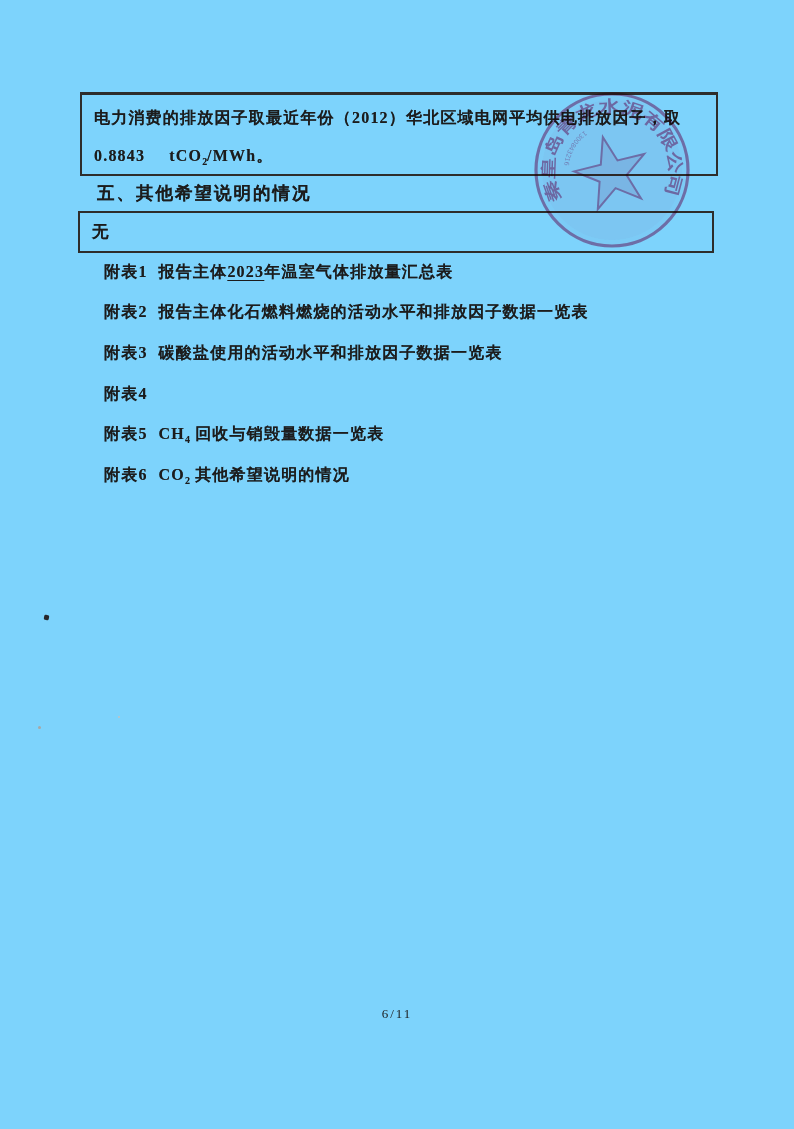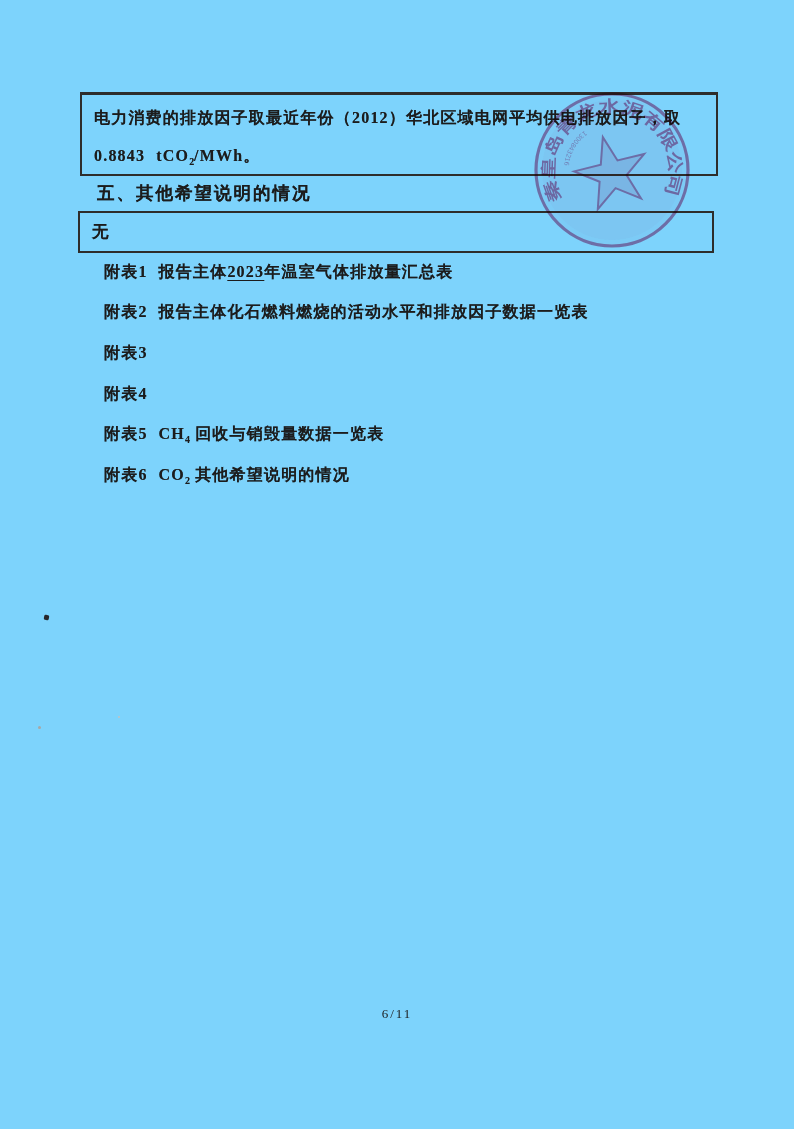--- a/index.html
+++ b/index.html
@@ -10,21 +10,21 @@
   }
   .cn{letter-spacing:1.2px;font-weight:600;text-shadow:0 0 .4px rgba(20,20,20,.55);}
   
   .note-box{
     position:absolute;left:80px;top:92px;width:610px;height:69px;
     border:2px solid #2e2d2b;border-top-width:3px;
     padding:4px 12px 6px 12px;background:transparent;
     font-size:16px;line-height:38px;
   }
   .note-box .unit-line{display:block;}
-  .note-box .t-gap{margin-left:11px;}
+  .note-box .t-gap{margin-left:24px;}
   sub.small-sub{font-size:.62em;vertical-align:sub;letter-spacing:0;}
   
   .sec-heading{
     position:absolute;left:97px;top:181px;
     font-size:17.5px;font-weight:800;letter-spacing:2px;
     text-shadow:0 0 .5px rgba(0,0,0,.7);
   }
   
   .none-box{
     position:absolute;left:78px;top:211px;width:608px;height:38px;
@@ -77,20 +77,22 @@
       <span><span>报告主体</span><span class="u">2023</span><span>年温室气体排放量汇总表</span><sub class="small-sub"></sub><span></span>
       </span>
     </div>
     <div class="appendix-row cn">
       <span class="lbl">附表2</span>
       <span><span>报告主体化石燃料燃烧的活动水平和排放因子数据一览表</span><span class="u"></span><span></span><sub class="small-sub"></sub><span></span>
       </span>
     </div>
     <div class="appendix-row cn">
       <span class="lbl">附表3</span>
+      <span><span>碳酸盐使用的活动水平和排放因子数据一览表</span><span class="u"></span><span></span><sub class="small-sub"></sub><span></span>
+      </span>
     </div>
     <div class="appendix-row cn">
       <span class="lbl">附表4</span>
     </div>
     <div class="appendix-row cn">
       <span class="lbl">附表5</span>
       <span><span>CH</span><span class="u"></span><span></span><sub class="small-sub">4</sub><span> 回收与销毁量数据一览表</span>
       </span>
     </div>
     <div class="appendix-row cn">

